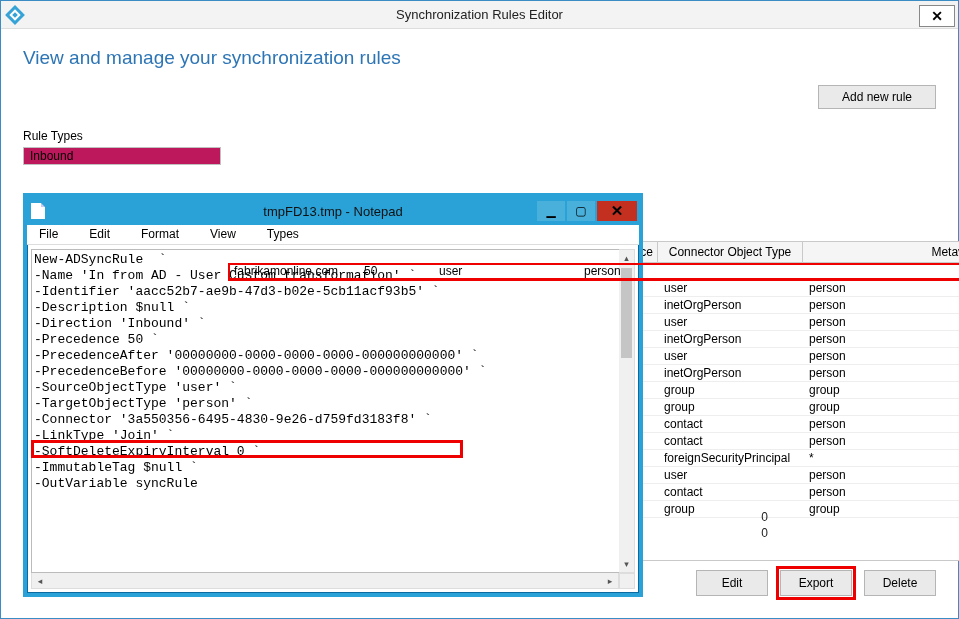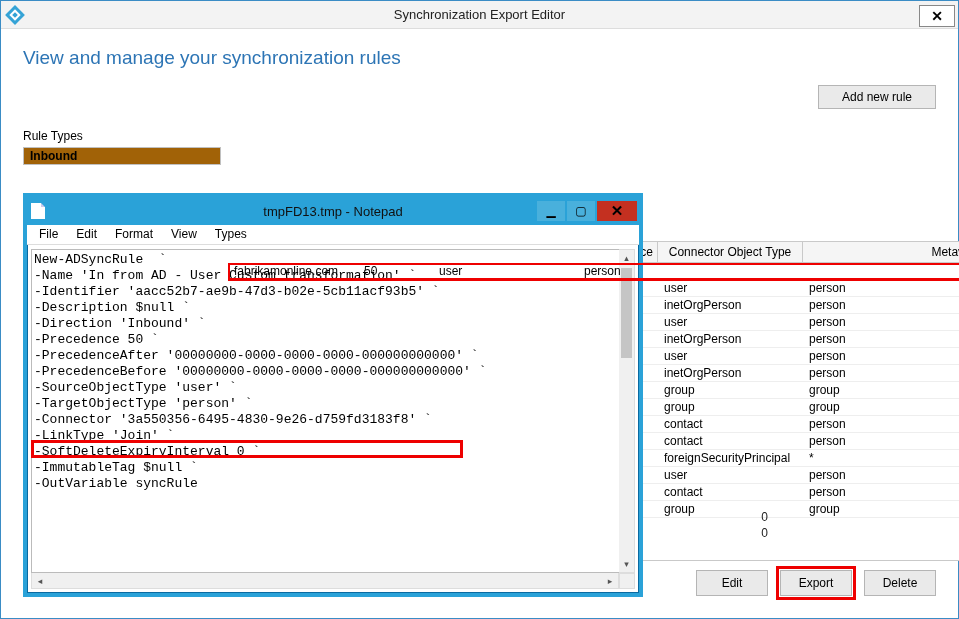--- a/index.html
+++ b/index.html
@@ -46,21 +46,21 @@
     font-size: 12px; cursor: pointer;
     display:flex; align-items:center; justify-content:center;
   }
 
   .rule-types-label { font-size: 12px; position:absolute; left:22px; top:128px; }
   .rule-types {
     position:absolute; left:22px; top:146px;
     width: 198px; border: 1px solid #c0c0c0; font-size: 12px;
   }
   .rule-types div { padding: 1px 6px; cursor:pointer; }
-  .rule-types .selected { background:#a16207;font-weight:bold; }
+  .rule-types .selected { background:#be185d; }
 
   .grid {
     position:absolute; left:226px; top:128px; right:22px;
     border: 1px solid #c9c9c9; font-size: 12px;
     background:#fff;
   }
   .grid-header { display:flex; background:#f5f5f5; border-bottom:1px solid #c9c9c9;}
   .grid-header div {
     padding:3px 6px; border-right:1px solid #c9c9c9; text-align:center;
   }
@@ -110,21 +110,21 @@
   }
   .np-doc-icon::before{content:""; position:absolute; right:0; top:0; border-left:4px solid #cce; border-top:4px solid #2aa2d8;}
   .np-title-text{
     position:absolute; left:0; right:0; text-align:center; font-size:13px; color:#111;
   }
   .np-btns{margin-left:auto; display:flex;}
   .np-btn{width:28px; height:20px; margin-right:2px; display:flex; align-items:center; justify-content:center; font-size:12px; cursor:pointer;}
   .np-min{background:#49b0dc;}
   .np-max{background:#49b0dc;}
   .np-close{background:#c43020; color:#000; width:40px; font-size:15px; font-weight:bold;}
-  .np-menu{height:20px; background:#fff; border-bottom:1px solid #ddd; display:flex; gap:2px; padding:0 4px; font-size:12px;}
+  .np-menu{height:20px; background:#fff; border-bottom:1px solid #ddd; display:flex; gap:15px; padding:0 4px; font-size:12px;}
   .np-menu span{padding:2px 8px; cursor:pointer;}
   .np-body{
     position:absolute; left:4px; right:4px; top:52px; bottom:20px;
     border:1px solid #bbb; background:#fff; overflow:hidden;
     font-family: Consolas, "Courier New", monospace; font-size:13px; line-height:16px;
     padding:2px 2px; white-space:pre;
   }
   .np-vscroll{position:absolute; right:4px; top:52px; bottom:20px; width:16px; background:#f0f0f0; border:1px solid #ddd; border-left:none;}
   .np-varrow{height:16px; display:flex; align-items:center; justify-content:center; font-size:9px; color:#555; cursor:pointer;}
   .np-vthumb{position:absolute; left:2px; right:2px; top:18px; height:90px; background:#c5c5c5;}
@@ -137,21 +137,21 @@
     position:absolute; left:4px; top:243px; width:432px; height:18px;
     border:3px solid #e00; pointer-events:none;
   }
 </style>
 </head>
 <body>
 
 <div class="window">
   <div class="titlebar">
     <div class="app-icon"></div>
-    <div class="title-text">Synchronization Export Editor</div>
+    <div class="title-text">Synchronization Rules Editor</div>
     <div class="close-btn">
         <span>✕</span>
       </div>
   </div>
 
   <div class="content">
     <div class="subtitle">View and manage your synchronization rules</div>
   </div>
 
   <div class="add-btn">

